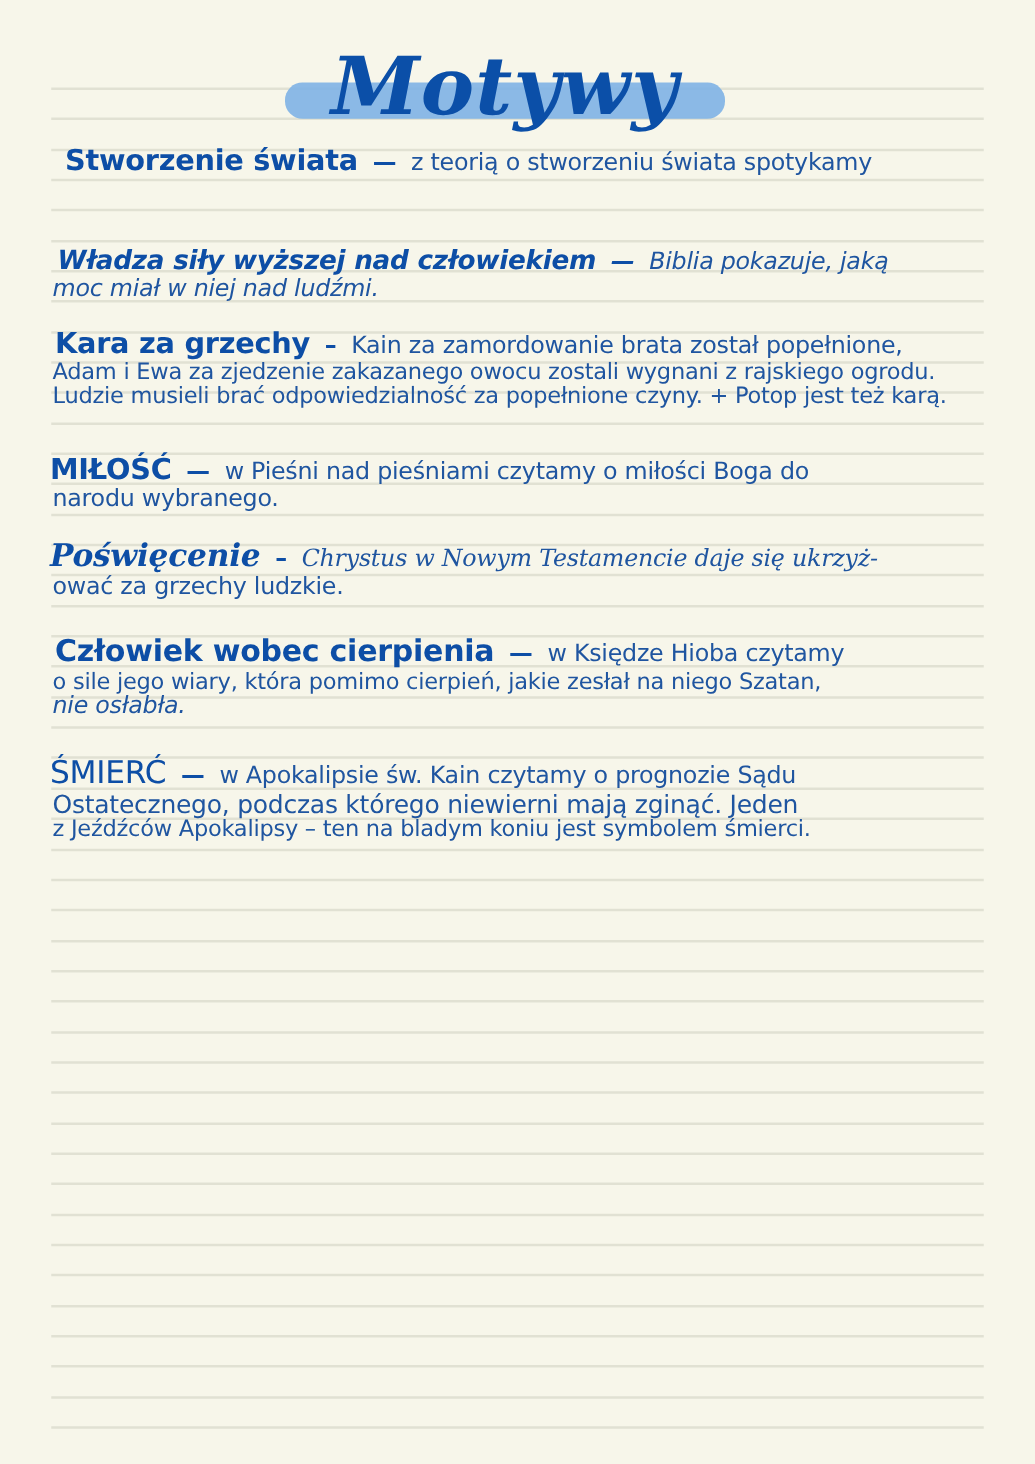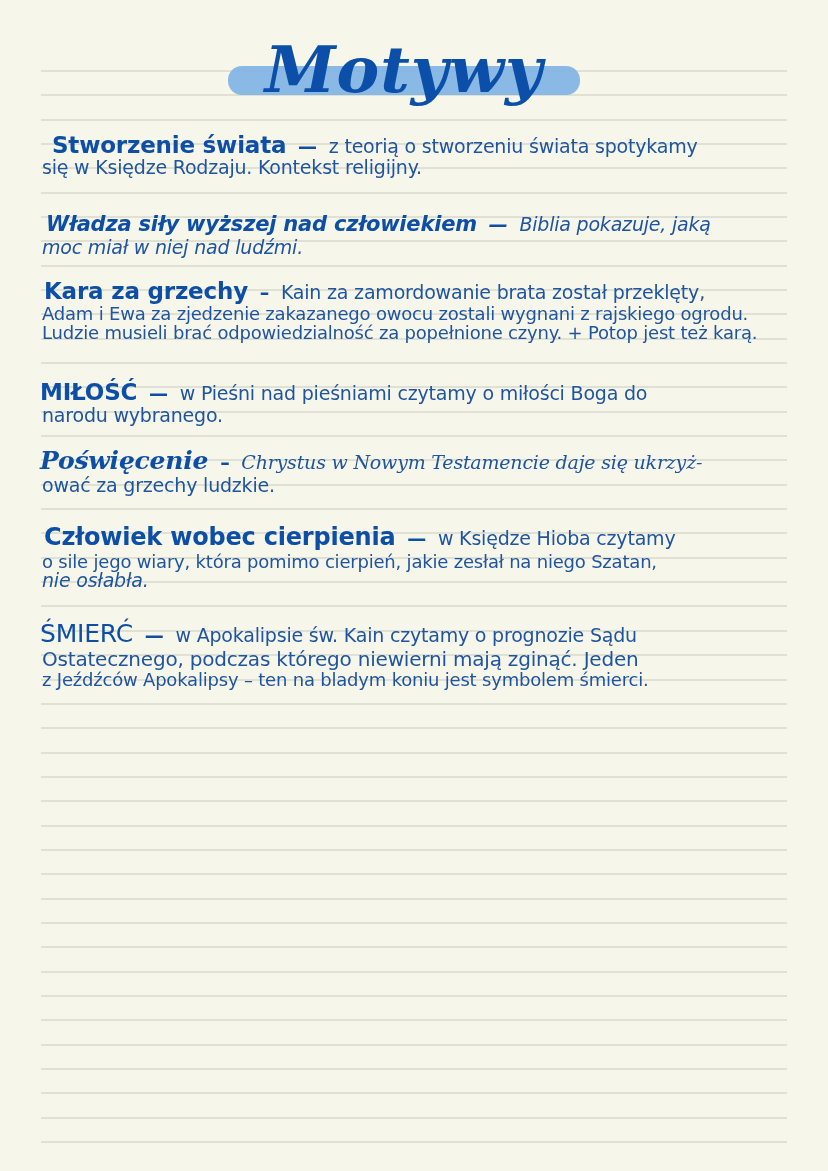--- a/index.html
+++ b/index.html
@@ -19,21 +19,21 @@
     }
     .title-highlight {
       position: absolute; left: 2px; top: 36px; width: 352px; height: 29px;
       background: #7eb2e6; border-radius: 14px; opacity: 0.9;
     }
     .title-text {
       position: absolute; left: 0; top: 0; width: 356px; text-align: center;
       font-family: "DejaVu Serif", serif; font-style: italic; font-weight: bold;
       font-size: 64px; line-height: 80px; color: #0b4fa8; letter-spacing: 1px;
     }
-    .entry { position: absolute; left: 40px; width: 780px; color: #1a4f9c; margin-top: 16px; }
+    .entry { position: absolute; left: 40px; width: 780px; color: #1a4f9c; }
     .entry .line {
       font-family: "DejaVu Sans", sans-serif;
       font-size: 19px; line-height: 19px; white-space: nowrap;
       letter-spacing: -0.2px; height: 19px;
     }
     .heading {
       font-weight: bold; color: #0d4ea6; font-size: 23px;
     }
     .heading.italic { font-style: italic; font-family: "DejaVu Serif", serif; }
     .dash { color: #0d4ea6; font-weight: bold; padding: 0 6px; }
@@ -96,37 +96,36 @@
     <div class="title-highlight"></div>
     <div class="title-text">Motywy</div>
   </div>
 
   <div class="entry" style="top:116px;">
     <div class="line" style="padding-left:12px; height:26px; line-height:26px;">
       <span class="heading">Stworzenie świata</span>
       <span class="dash">—</span>
       <span class="body-text">z teorią o stworzeniu świata spotykamy</span>
     </div>
-    <div class="line body-text" style="padding-left:2px;">się w Księdze Rodzaju. Kontekst religijny.</div>
   </div>
 
   <div class="entry" style="top:194px;font-style:italic;">
     <div class="line" style="padding-left:6px; height:28px; line-height:28px;">
       <span class="heading" style="font-size:21px;">Władza siły wyższej nad człowiekiem</span>
       <span class="dash">—</span>
       <span class="body-text">Biblia pokazuje, jaką</span>
     </div>
     <div class="line body-text" style="padding-left:2px;">moc miał w niej nad ludźmi.</div>
   </div>
 
   <div class="entry" style="top:262px;">
     <div class="line" style="padding-left:4px; height:26px; line-height:26px;">
       <span class="heading">Kara za grzechy</span>
       <span class="dash">–</span>
-      <span class="body-text">Kain za zamordowanie brata został przeklęty,</span>
+      <span class="body-text">Kain za zamordowanie brata został popełnione,</span>
     </div>
     <div class="line body-text" style="padding-left:2px; font-size:18px;">Adam i Ewa za zjedzenie zakazanego owocu zostali wygnani z rajskiego ogrodu.</div>
     <div class="line body-text" style="padding-left:2px; font-size:18px;">Ludzie musieli brać odpowiedzialność za popełnione czyny. + Potop jest też karą.</div>
   </div>
 
   <div class="entry" style="top:362px;">
     <div class="line" style="padding-left:0px; height:28px; line-height:28px;">
       <span class="heading">MIŁOŚĆ</span>
       <span class="dash">—</span>
       <span class="body-text">w Pieśni nad pieśniami czytamy o miłości Boga do</span>

